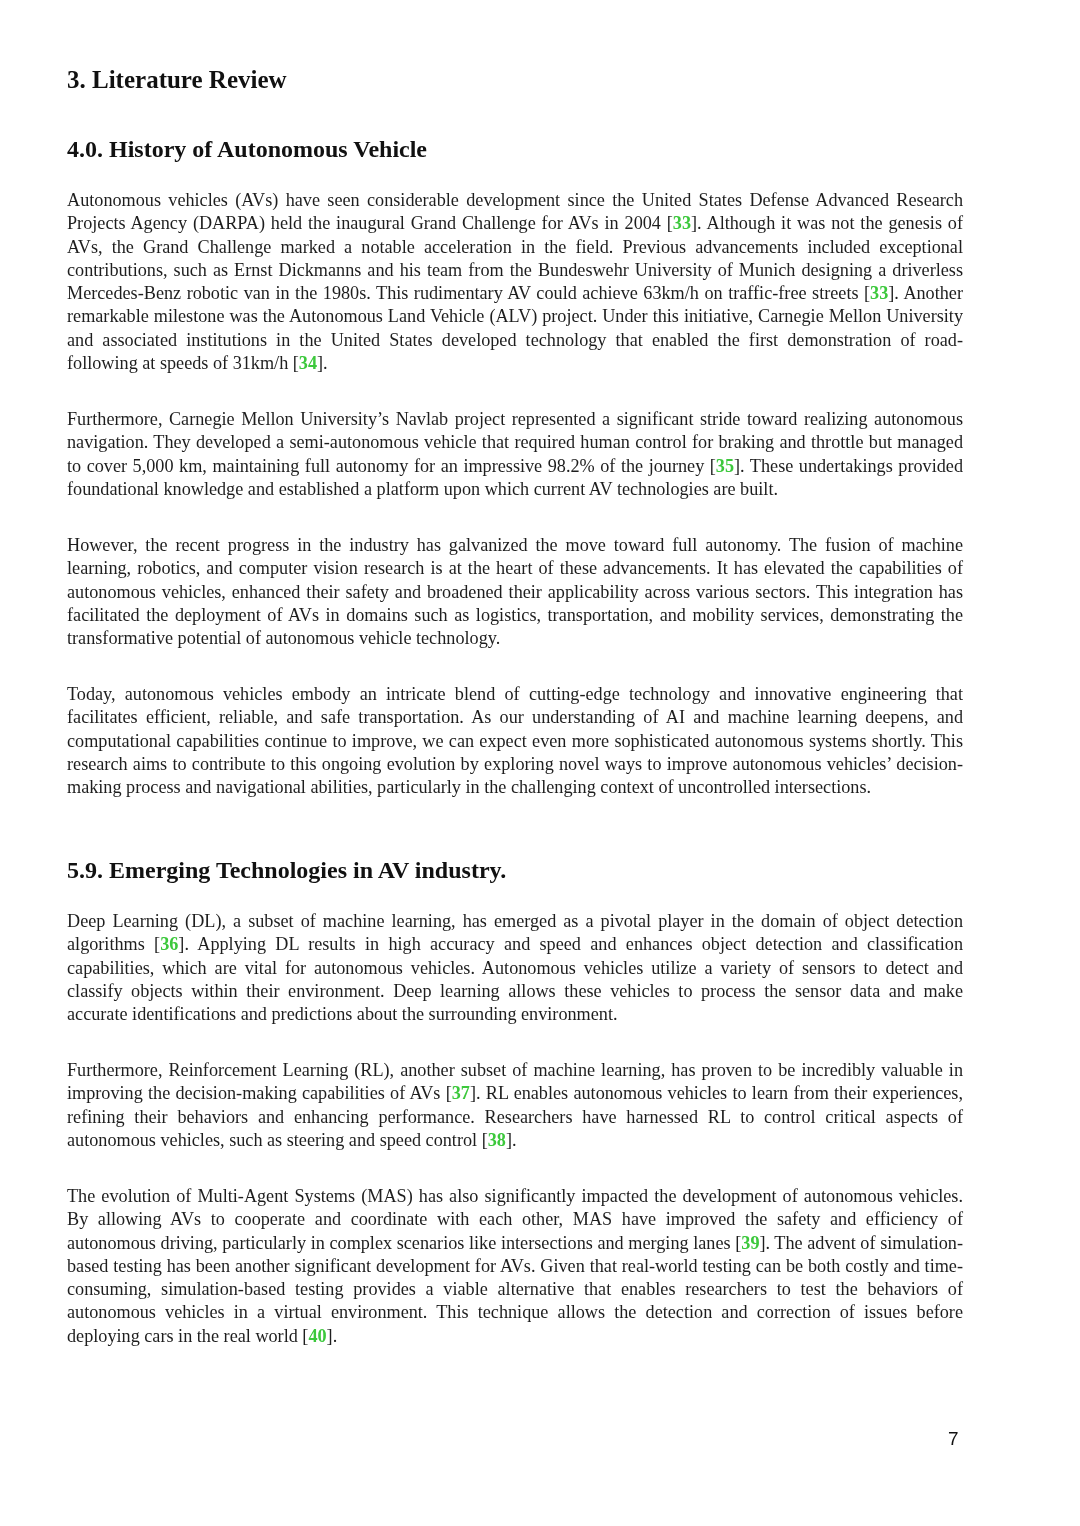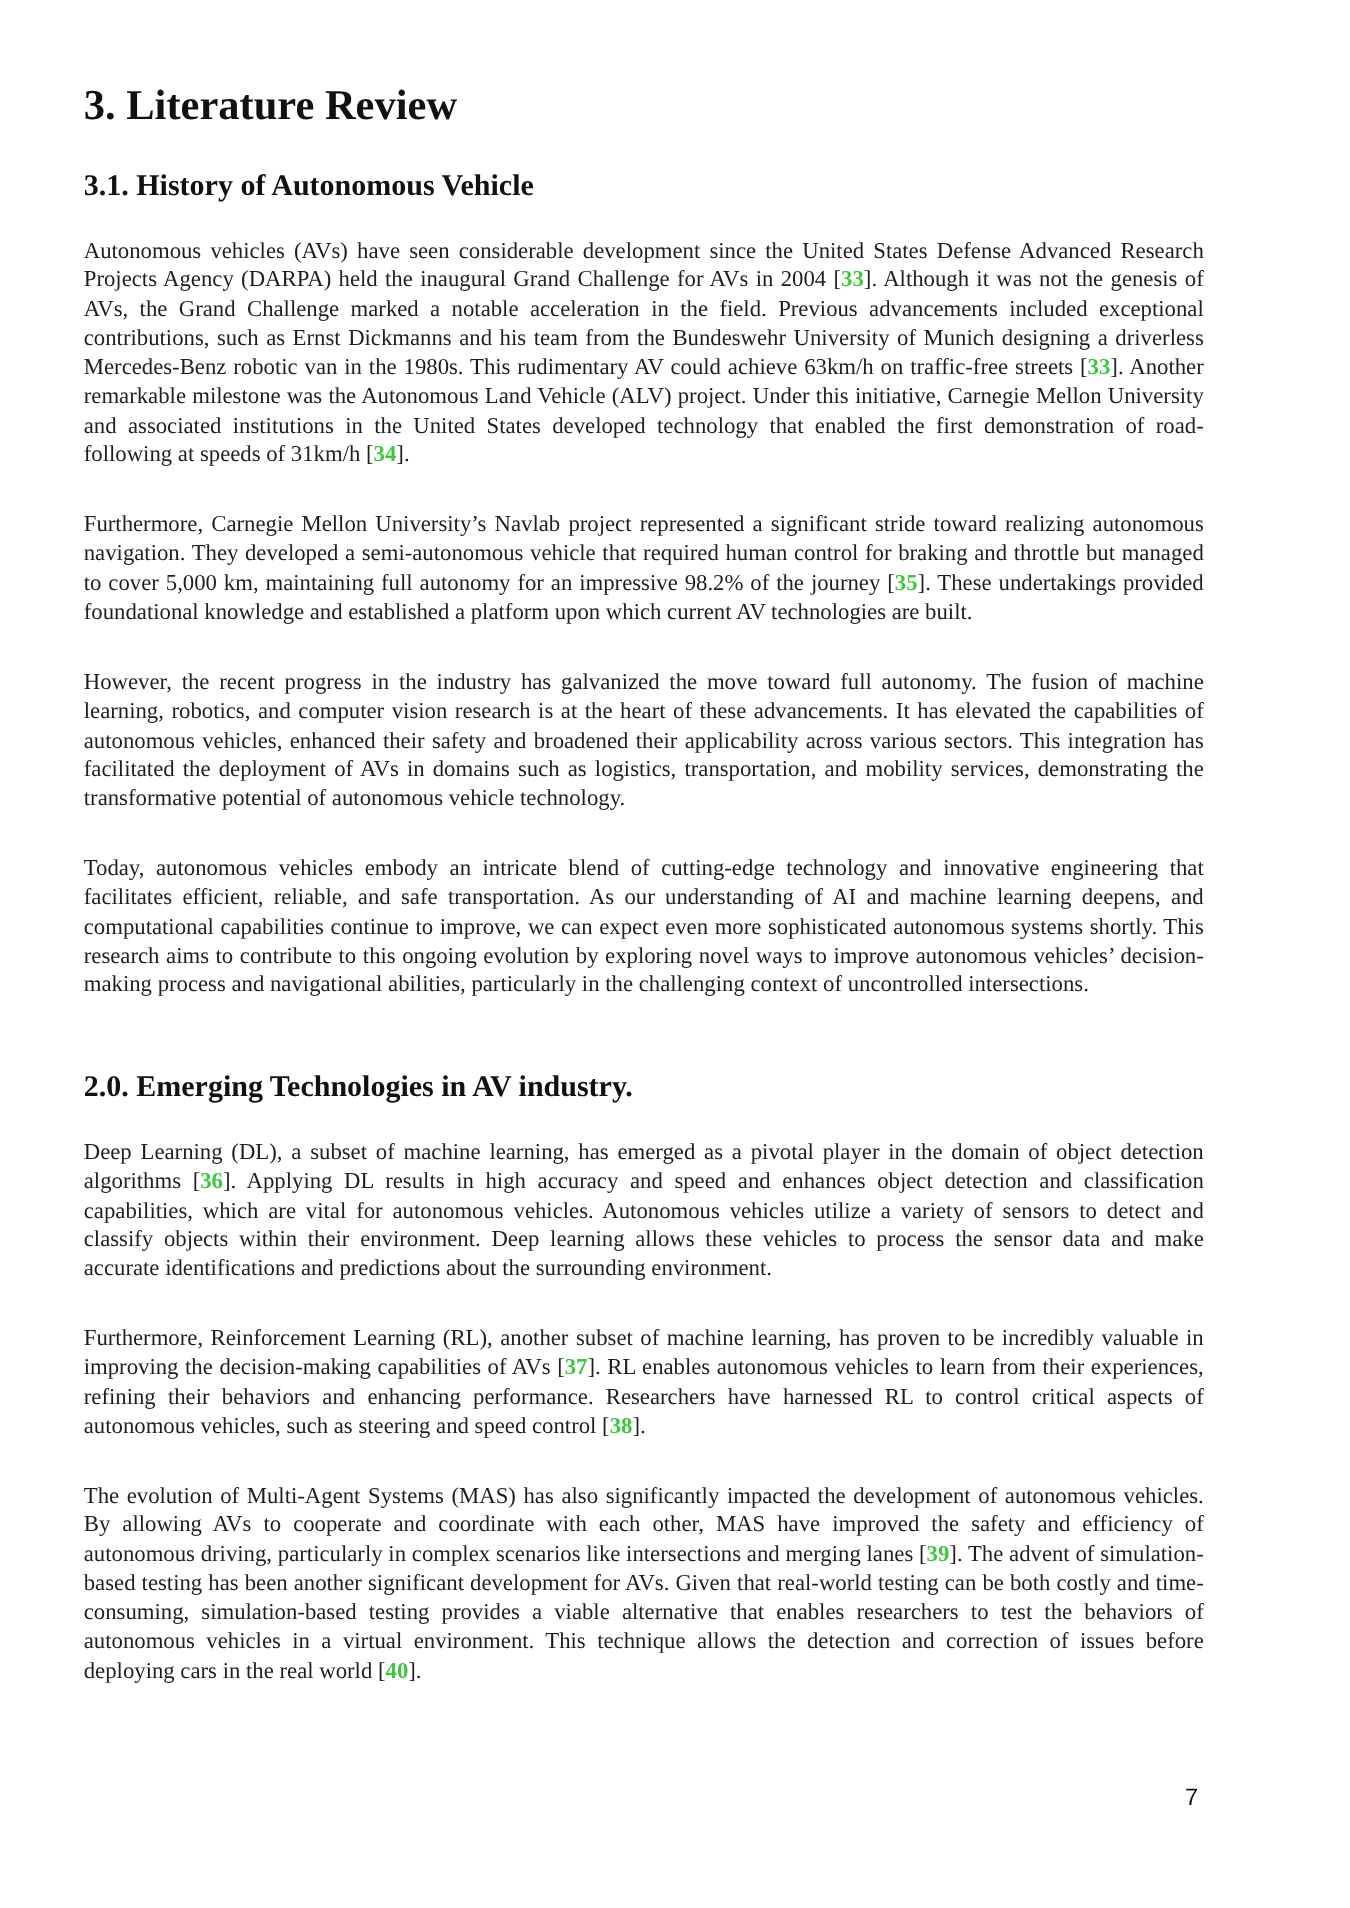--- a/index.html
+++ b/index.html
@@ -1,37 +1,37 @@
 <!DOCTYPE html>
 <html><head>
 <meta charset="utf-8">
 <style>
   html, body { margin:0; padding:0; background:#ffffff; }
   body { width:1080px; height:1526px; position:relative; overflow:hidden;
          font-family: "Liberation Serif", "DejaVu Serif", serif; color:#1a1a1a; }
   .page { position:absolute; left:67px; top:0; width:896px; }
-  h1 { position:absolute; left:0; top:66px; margin:0; font-size:34px; font-weight:bold; color:#111; white-space:nowrap; }
+  h1 { position:absolute; left:0; top:66px; margin:0; font-size:25px; font-weight:bold; color:#111; white-space:nowrap; }
   h2 { position:absolute; left:0; margin:0; font-size:24px; font-weight:bold; color:#111; white-space:nowrap; }
   .para { position:absolute; left:0; width:896px; margin:0; font-size:18.2px; line-height:23.3px;
           text-align:justify; color:#1e1e1e; }
   .cite { color:#3cc83c;font-weight:bold; }
   .pnum { position:absolute; left:948px; top:1428px; font-family:"Liberation Sans", sans-serif; font-size:19px; color:#111; }
 </style>
 </head>
 <body>
 
 <div class="page">
   <h1>3. Literature Review</h1>
-  <h2 style="top:136px;">3.1. History of Autonomous Vehicle</h2>
+  <h2 style="top:136px;">4.0. History of Autonomous Vehicle</h2>
 
   <p class="para" style="top:189px;">Autonomous vehicles (AVs) have seen considerable development since the United States Defense Advanced Research Projects Agency (DARPA) held the inaugural Grand Challenge for AVs in 2004 [<span class="cite" style="color: rgb(60, 200, 60);">33</span>]. Although it was not the genesis of AVs, the Grand Challenge marked a notable acceleration in the field. Previous advancements included exceptional contributions, such as Ernst Dickmanns and his team from the Bundeswehr University of Munich designing a driverless Mercedes-Benz robotic van in the 1980s. This rudimentary AV could achieve 63km/h on traffic-free streets [<span class="cite" style="color: rgb(60, 200, 60);">33</span>]. Another remarkable milestone was the Autonomous Land Vehicle (ALV) project. Under this initiative, Carnegie Mellon University and associated institutions in the United States developed technology that enabled the first demonstration of road-following at speeds of 31km/h [<span class="cite" style="color: rgb(60, 200, 60);">34</span>].</p>
   <p class="para" style="top:408px;">Furthermore, Carnegie Mellon University’s Navlab project represented a significant stride toward realizing autonomous navigation. They developed a semi-autonomous vehicle that required human control for braking and throttle but managed to cover 5,000 km, maintaining full autonomy for an impressive 98.2% of the journey [<span class="cite" style="color: rgb(60, 200, 60);">35</span>]. These undertakings provided foundational knowledge and established a platform upon which current AV technologies are built.</p>
   <p class="para" style="top:534px;">However, the recent progress in the industry has galvanized the move toward full autonomy. The fusion of machine learning, robotics, and computer vision research is at the heart of these advancements. It has elevated the capabilities of autonomous vehicles, enhanced their safety and broadened their applicability across various sectors. This integration has facilitated the deployment of AVs in domains such as logistics, transportation, and mobility services, demonstrating the transformative potential of autonomous vehicle technology.</p>
   <p class="para" style="top:683px;">Today, autonomous vehicles embody an intricate blend of cutting-edge technology and innovative engineering that facilitates efficient, reliable, and safe transportation. As our understanding of AI and machine learning deepens, and computational capabilities continue to improve, we can expect even more sophisticated autonomous systems shortly. This research aims to contribute to this ongoing evolution by exploring novel ways to improve autonomous vehicles’ decision-making process and navigational abilities, particularly in the challenging context of uncontrolled intersections.</p>
 
-  <h2 style="top:857px;">2.0. Emerging Technologies in AV industry.</h2>
+  <h2 style="top:857px;">5.9. Emerging Technologies in AV industry.</h2>
 
   <p class="para" style="top:910px;">Deep Learning (DL), a subset of machine learning, has emerged as a pivotal player in the domain of object detection algorithms [<span class="cite" style="color: rgb(60, 200, 60);">36</span>]. Applying DL results in high accuracy and speed and enhances object detection and classification capabilities, which are vital for autonomous vehicles. Autonomous vehicles utilize a variety of sensors to detect and classify objects within their environment. Deep learning allows these vehicles to process the sensor data and make accurate identifications and predictions about the surrounding environment.</p>
   <p class="para" style="top:1059px;">Furthermore, Reinforcement Learning (RL), another subset of machine learning, has proven to be incredibly valuable in improving the decision-making capabilities of AVs [<span class="cite" style="color: rgb(60, 200, 60);">37</span>]. RL enables autonomous vehicles to learn from their experiences, refining their behaviors and enhancing performance. Researchers have harnessed RL to control critical aspects of autonomous vehicles, such as steering and speed control [<span class="cite" style="color: rgb(60, 200, 60);">38</span>].</p>
   <p class="para" style="top:1185px;">The evolution of Multi-Agent Systems (MAS) has also significantly impacted the development of autonomous vehicles. By allowing AVs to cooperate and coordinate with each other, MAS have improved the safety and efficiency of autonomous driving, particularly in complex scenarios like intersections and merging lanes [<span class="cite" style="color: rgb(60, 200, 60);">39</span>]. The advent of simulation-based testing has been another significant development for AVs. Given that real-world testing can be both costly and time-consuming, simulation-based testing provides a viable alternative that enables researchers to test the behaviors of autonomous vehicles in a virtual environment. This technique allows the detection and correction of issues before deploying cars in the real world [<span class="cite" style="color: rgb(60, 200, 60);">40</span>].</p>
 </div>
 
 <div class="pnum">7</div>
 
 </body></html>

